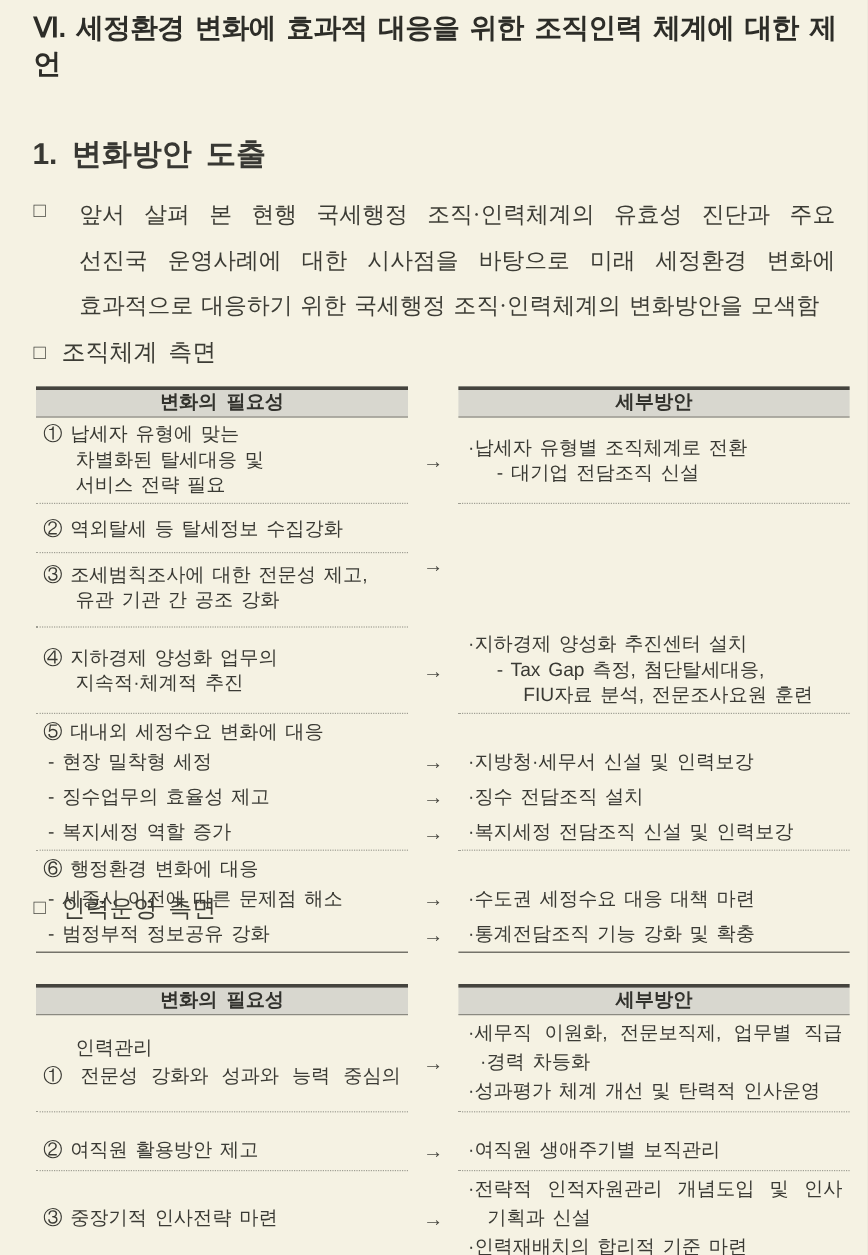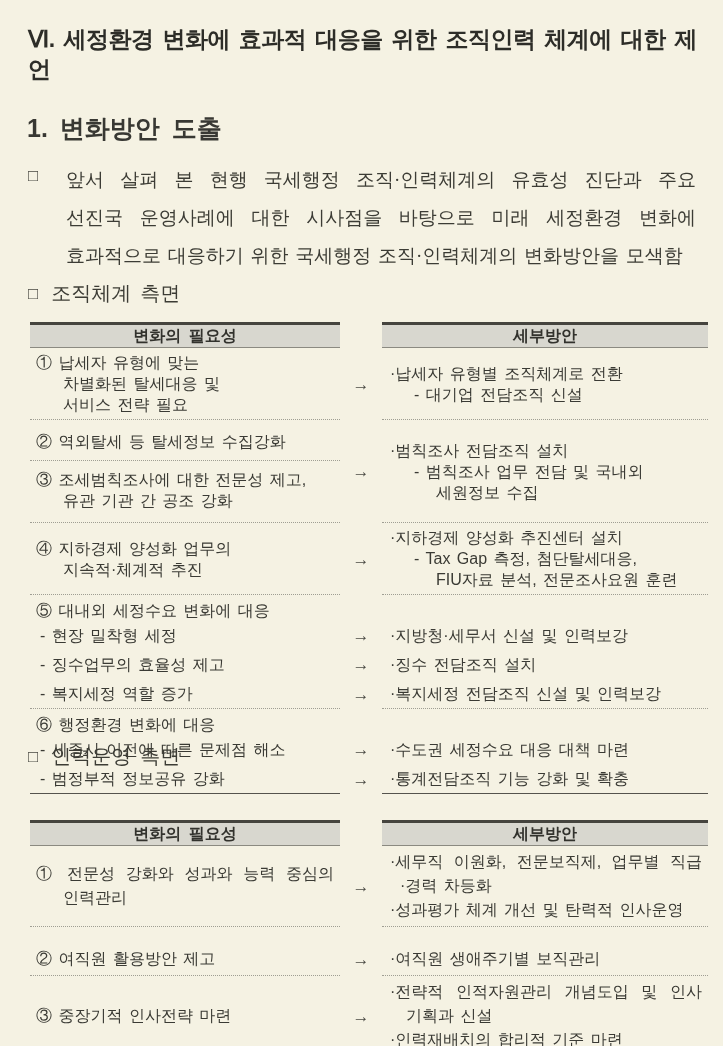--- a/index.html
+++ b/index.html
@@ -5,21 +5,21 @@
   * { margin:0; padding:0; box-sizing:border-box; }
   html,body { background:#e8e5d8; }
   .page {
     position:relative; width:723px; height:1046px;
     background:#f5f2e3;
     font-family:"Liberation Sans", sans-serif;
     color:#3a3a34; overflow:hidden;
   }
   
   .title {
-    position:absolute; left:28px; top:24px; width:682px;
+    position:absolute; left:28px; top:8px; width:682px;
     font-size:23px; font-weight:800; color:#2d2d28;
     letter-spacing:-0.5px; word-spacing:3px; line-height:30px;
   }
   .sec {
     position:absolute; left:27px; top:112px;
     font-size:25px; font-weight:700; color:#383833; word-spacing:5px;
   }
   .sub {
     position:absolute; left:28px;
     font-family:"Liberation Serif", serif;
@@ -125,25 +125,20 @@
           <div class="ln l0">② 역외탈세 등 탈세정보 수집강화</div>
         </div>
         <div class="blk2">
           <div class="ln l0">③ 조세범칙조사에 대한 전문성 제고,</div>
           <div class="ln l1">유관 기관 간 공조 강화</div>
         </div>
       </div>
       <div class="gutc">
         <span class="arrow">→</span>
       </div>
-      <div class="cell bbd">
-        <div class="ln r0">·범칙조사 전담조직 설치</div>
-        <div class="ln r1">- 범칙조사 업무 전담 및 국내외</div>
-        <div class="ln r2">세원정보 수집</div>
-      </div>
     </div>
 
     <div class="tr rC">
       <div class="cell bbd">
         <div class="ln l0">④ 지하경제 양성화 업무의</div>
         <div class="ln l1">지속적·체계적 추진</div>
       </div>
       <div class="gutc">
         <span class="arrow">→</span>
       </div>
@@ -236,22 +231,22 @@
 
   <div class="tbl" id="table2">
     <div class="thr">
       <div class="th">변화의 필요성</div>
       <div class="gutc"></div>
       <div class="th">세부방안</div>
     </div>
 
     <div class="tr t2r1">
       <div class="cell bbd">
+        <div class="ln l1">인력관리</div>
         <div class="ln l0 just">① 전문성 강화와 성과와 능력 중심의</div>
-        <div class="ln l1">인력관리</div>
       </div>
       <div class="gutc">
           <span class="arrow">→</span>
         </div>
       <div class="cell bbd">
         <div class="ln r0 just">·세무직 이원화, 전문보직제, 업무별 직급</div>
         <div class="ln rw">·경력 차등화</div>
         <div class="ln r0">·성과평가 체계 개선 및 탄력적 인사운영</div>
       </div>
     </div>

